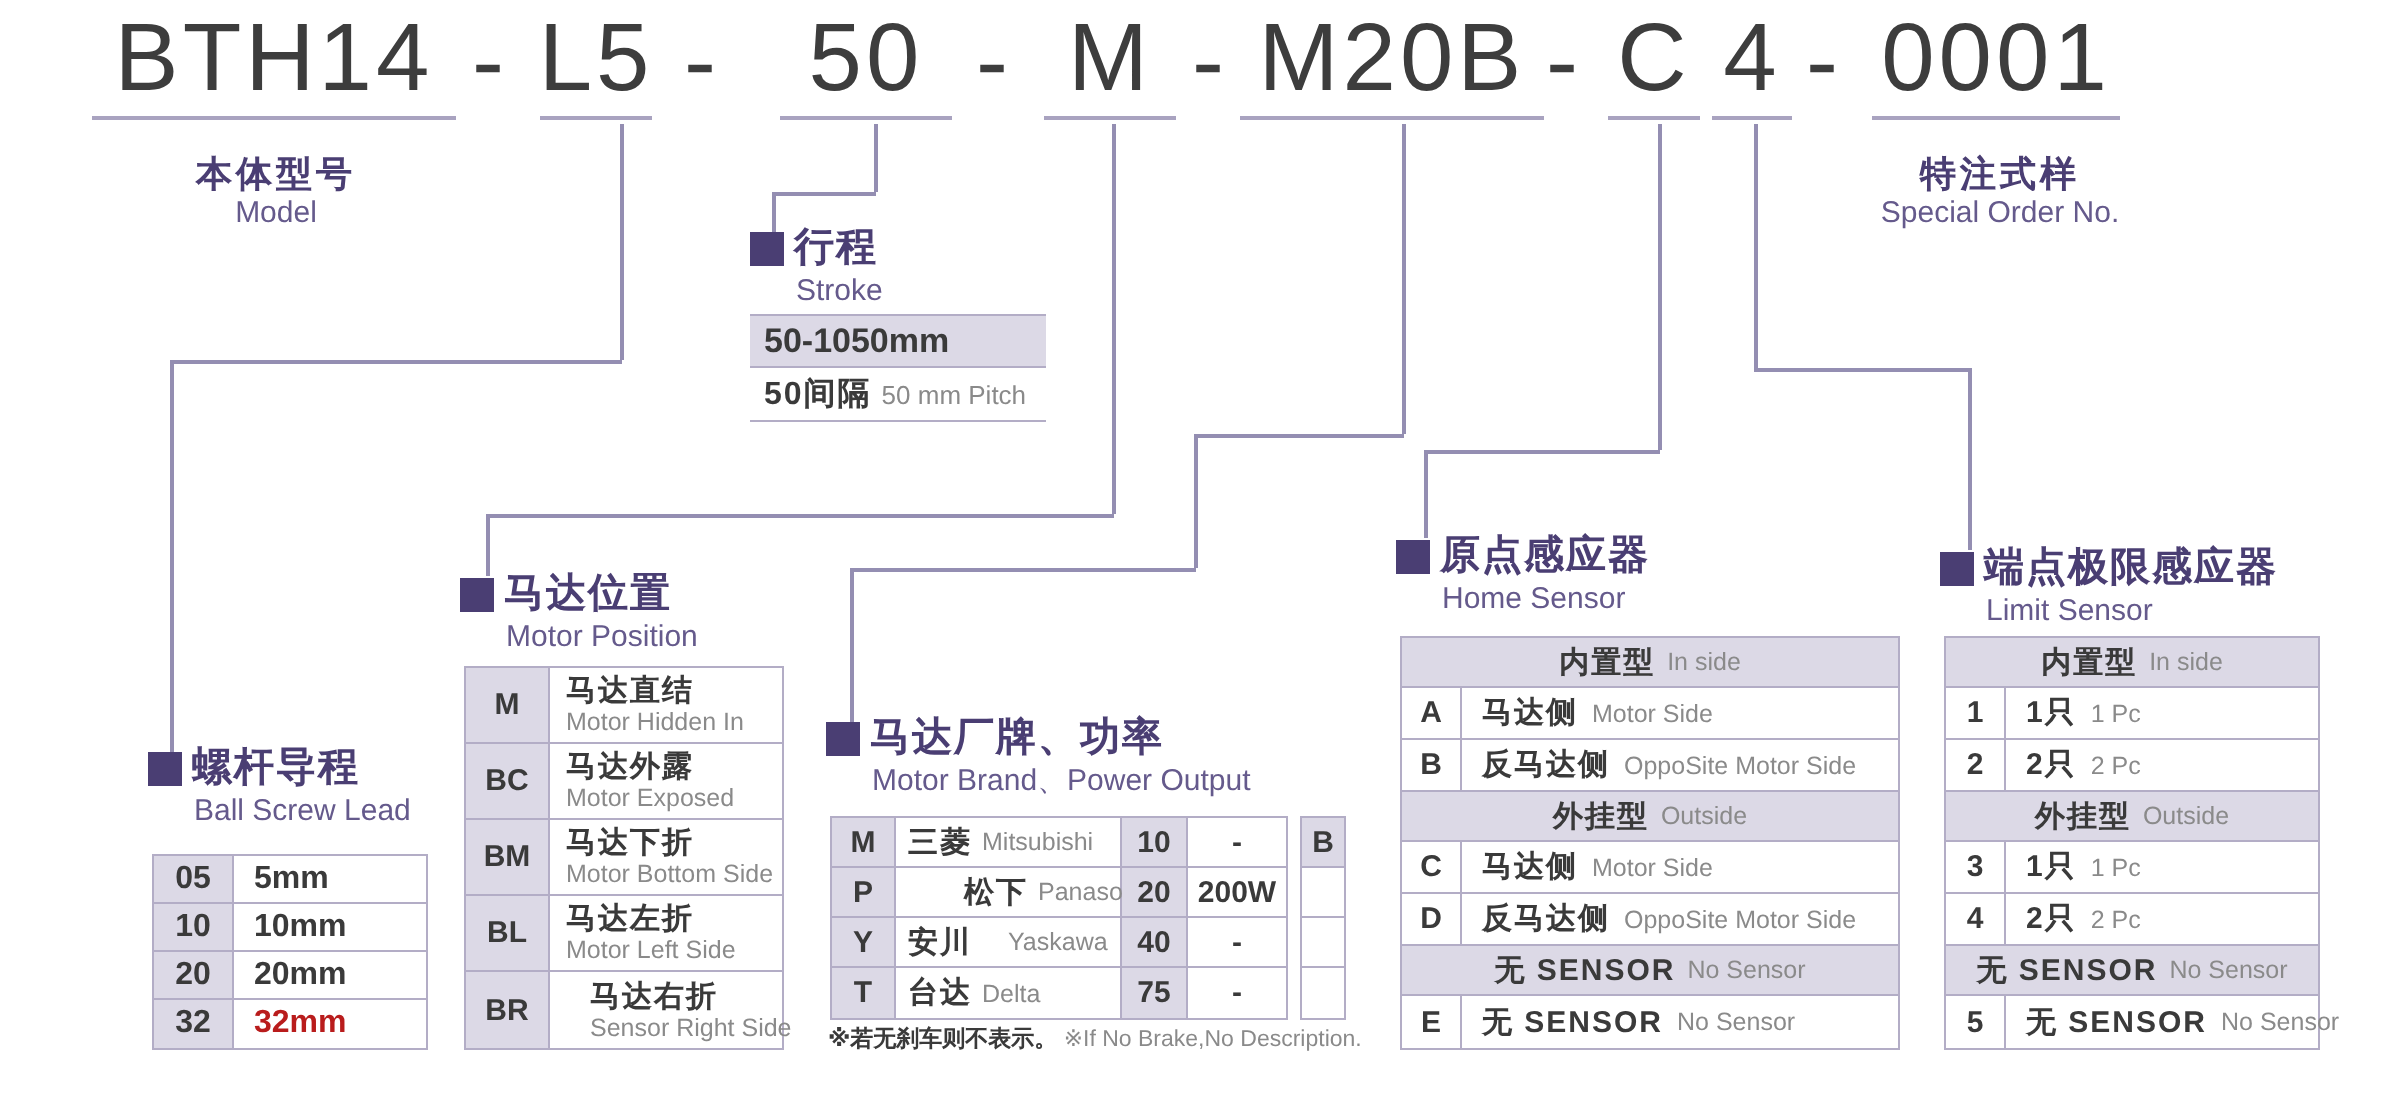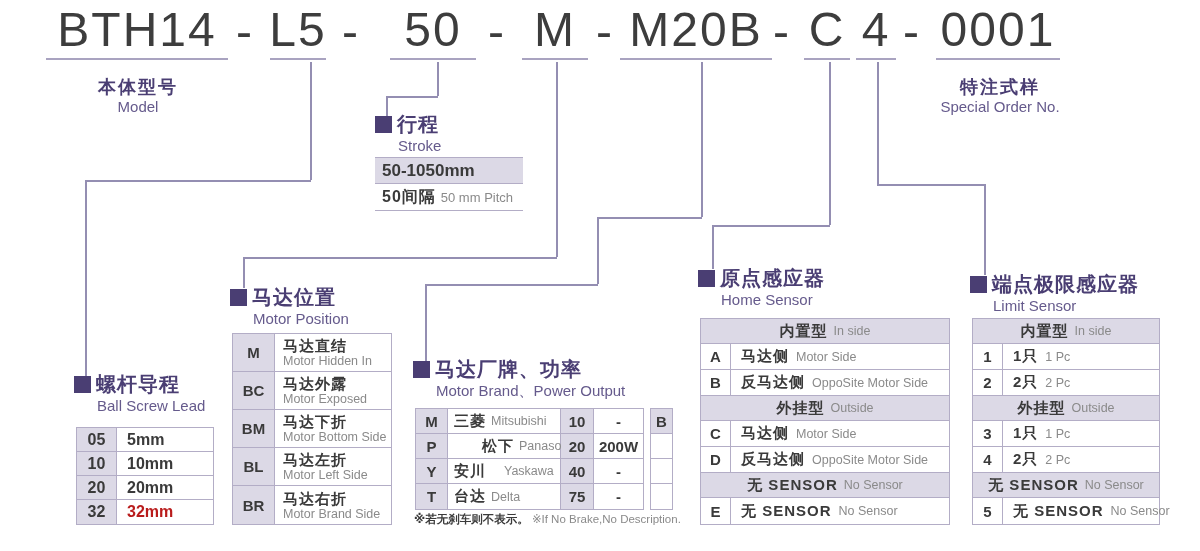--- a/index.html
+++ b/index.html
@@ -196,23 +196,23 @@
     </div>
     <div class="row" style="height:38px;">
       <div class="cell code" style="width:42px;font-size:15px;">BL</div>
       <div class="cell" style="flex:1;padding-left:8px;flex-direction:column;align-items:flex-start;justify-content:center;">
         <div class="zh-t" style="font-size:15px;line-height:17px;">马达左折</div>
         <div class="en-t" style="font-size:12.5px;line-height:14px;">Motor Left Side</div>
       </div>
     </div>
     <div class="row" style="height:38px;">
       <div class="cell code" style="width:42px;font-size:15px;">BR</div>
-      <div class="cell" style="flex:1;padding-left:8px;flex-direction:column;align-items:flex-start;justify-content:center;">
+      <div class="cell" style="flex:1;padding-left:20px;flex-direction:column;align-items:flex-start;justify-content:center;">
         <div class="zh-t" style="font-size:15px;line-height:17px;">马达右折</div>
-        <div class="en-t" style="font-size:12.5px;line-height:14px;">Motor Brand Side</div>
+        <div class="en-t" style="font-size:12.5px;line-height:14px;">Sensor Right Side</div>
       </div>
     </div>
   </div>
 
   <div class="tbl" style="left:415px;top:408px;width:229px;">
     <div class="row" style="height:25px;">
       <div class="cell code" style="width:32px;font-size:15px;">M</div>
       <div class="cell" style="width:113px;padding-left:6px;gap:5px;border-right:1px solid #b3adc6;">
         <span class="zh-t" style="font-size:15px;">三菱</span>
         <span class="en-t" style="font-size:12.5px;">Mitsubishi</span>

